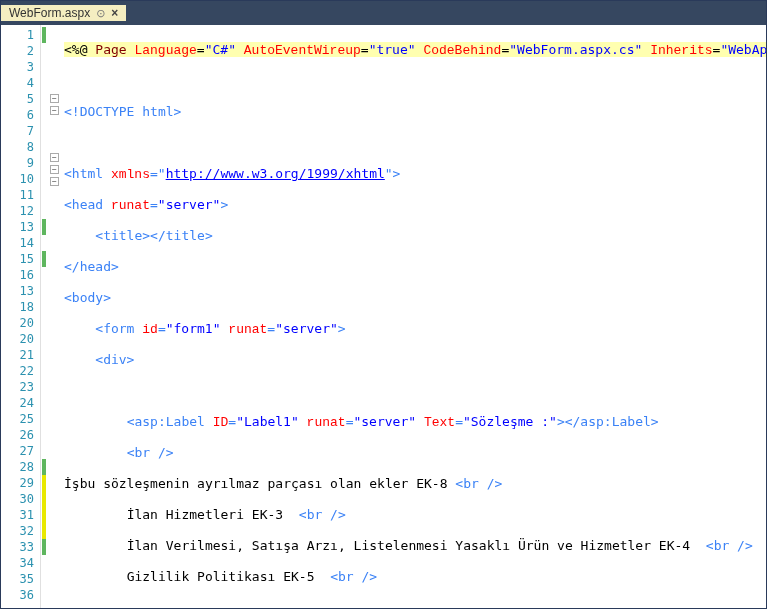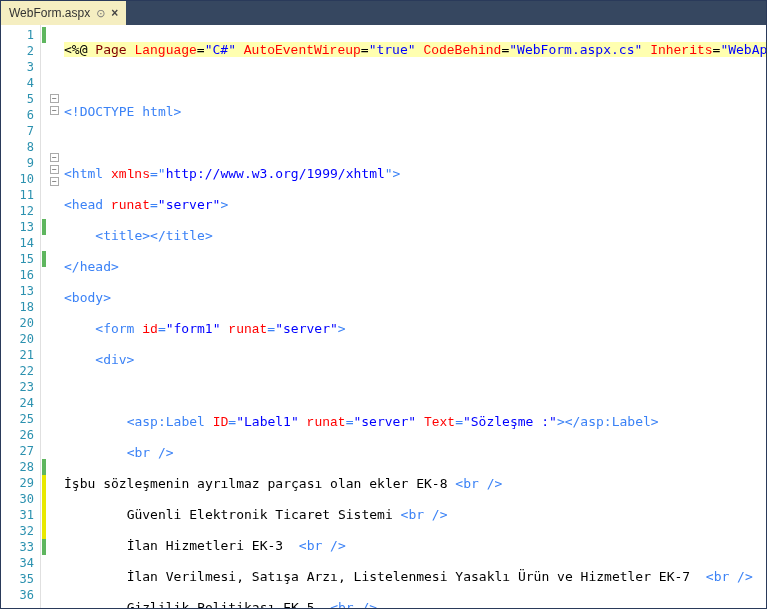--- a/index.html
+++ b/index.html
@@ -1,40 +1,40 @@
 <!DOCTYPE html>
 <html><head>
 <meta charset="utf-8">
 <style>
 * { margin:0; padding:0; box-sizing:border-box; }
 body { font-family:Consolas,monospace; font-size:13px; background:#fff; overflow:hidden; }
 .container { width:767px; height:609px; display:flex; flex-direction:column; border:1px solid #2a3a5a; }
 .tabbar { height:24px; background:#364760; display:flex; align-items:center; }
-.tab { height:24px; background:#f5eec1; display:flex; align-items:center; padding:0 8px; gap:6px; font-family:"Segoe UI",sans-serif; font-size:12px; color:#333; }
+.tab { height:16px; background:#f5eec1; display:flex; align-items:center; padding:0 8px; gap:6px; font-family:"Segoe UI",sans-serif; font-size:12px; color:#333; }
 .tab .pin { color:#777; font-size:11px; }
 .close-x { color:#444; font-weight:bold; cursor:pointer; }
 .editor { flex:1; display:flex; background:#fff; overflow:hidden; }
 .gutter { width:40px; background:#fff; border-right:1px solid #e0e0e0; text-align:right; padding-top:2px; }
 .gutter div { height:16px; line-height:16px; font-size:12px; color:#2b91af; padding-right:6px; }
 .fold { width:15px; background:#fff; padding-top:2px; }
 .fold div { height:16px; line-height:16px; font-size:10px; color:#888; text-align:center; }
 .fold .box { border:1px solid #aaa; width:9px; height:9px; margin:3px auto; font-size:8px; line-height:7px; text-align:center; color:#555; }
 .marker { width:6px; padding-top:2px; }
 .marker div { height:16px; width:4px; margin-left:1px; }
 .marker .y { background:#e8e800; }
 .marker .g { background:#5fb65f; }
 .code { flex:1; padding-top:2px; overflow:hidden; white-space:pre; }
 .code .ln { height:16px; line-height:16px; padding-left:2px; }
 .c-key { color:#000; }
 .c-tag { color:#800000;margin-top:12px; }
 .c-attr { color:#ff0000;font-family:Liberation Mono, monospace; }
 .c-val { color:#0000ff; }
 .c-txt { color:#000; }
 .c-dirbg { background:#ffffb0; }
-.c-url { color:#0000ff; }
+.c-url { color:#0000ff; text-decoration:underline; }
 .c-del { color:#3b82f6;text-align:center; }
 </style>
 </head>
 <body>
 
 <div class="container">
  <div class="tabbar">
   <div class="tab">
    <span>WebForm.aspx</span>
    <span class="pin">⊙</span>
@@ -165,23 +165,22 @@
 <div class="ln"><span class="c-del">&lt;head </span><span class="c-attr">runat</span><span class="c-del">=</span><span class="c-val">"server"</span><span class="c-del">&gt;</span></div>
 <div class="ln">    <span class="c-del">&lt;title&gt;&lt;/title&gt;</span></div>
 <div class="ln"><span class="c-del">&lt;/head&gt;</span></div>
 <div class="ln"><span class="c-del">&lt;body&gt;</span></div>
 <div class="ln">    <span class="c-del">&lt;form </span><span class="c-attr">id</span><span class="c-del">=</span><span class="c-val">"form1"</span> <span class="c-attr">runat</span><span class="c-del">=</span><span class="c-val">"server"</span><span class="c-del">&gt;</span></div>
 <div class="ln">    <span class="c-del">&lt;div&gt;</span></div>
 <div class="ln"></div>
 <div class="ln">        <span class="c-del">&lt;asp:Label </span><span class="c-attr">ID</span><span class="c-del">=</span><span class="c-val">"Label1"</span> <span class="c-attr">runat</span><span class="c-del">=</span><span class="c-val">"server"</span> <span class="c-attr">Text</span><span class="c-del">=</span><span class="c-val">"Sözleşme :"</span><span class="c-del">&gt;&lt;/asp:Label&gt;</span></div>
 <div class="ln">        <span class="c-del">&lt;br /&gt;</span></div>
 <div class="ln"><span class="c-txt">İşbu sözleşmenin ayrılmaz parçası olan ekler EK-8 </span><span class="c-del">&lt;br /&gt;</span></div>
-<div class="ln">        <span class="c-txt">Güvenli Elektronik Ticaret Sistemi </span><span class="c-del">&lt;br /&gt;</span></div>
 <div class="ln">        <span class="c-txt">İlan Hizmetleri EK-3  </span><span class="c-del">&lt;br /&gt;</span></div>
-<div class="ln">        <span class="c-txt">İlan Verilmesi, Satışa Arzı, Listelenmesi Yasaklı Ürün ve Hizmetler EK-7  </span><span class="c-del">&lt;br /&gt;</span></div>
+<div class="ln">        <span class="c-txt">İlan Verilmesi, Satışa Arzı, Listelenmesi Yasaklı Ürün ve Hizmetler EK-4  </span><span class="c-del">&lt;br /&gt;</span></div>
 <div class="ln">        <span class="c-txt">Gizlilik Politikası EK-5  </span><span class="c-del">&lt;br /&gt;</span></div>
 
 
 
 
 
 
 
 
 

